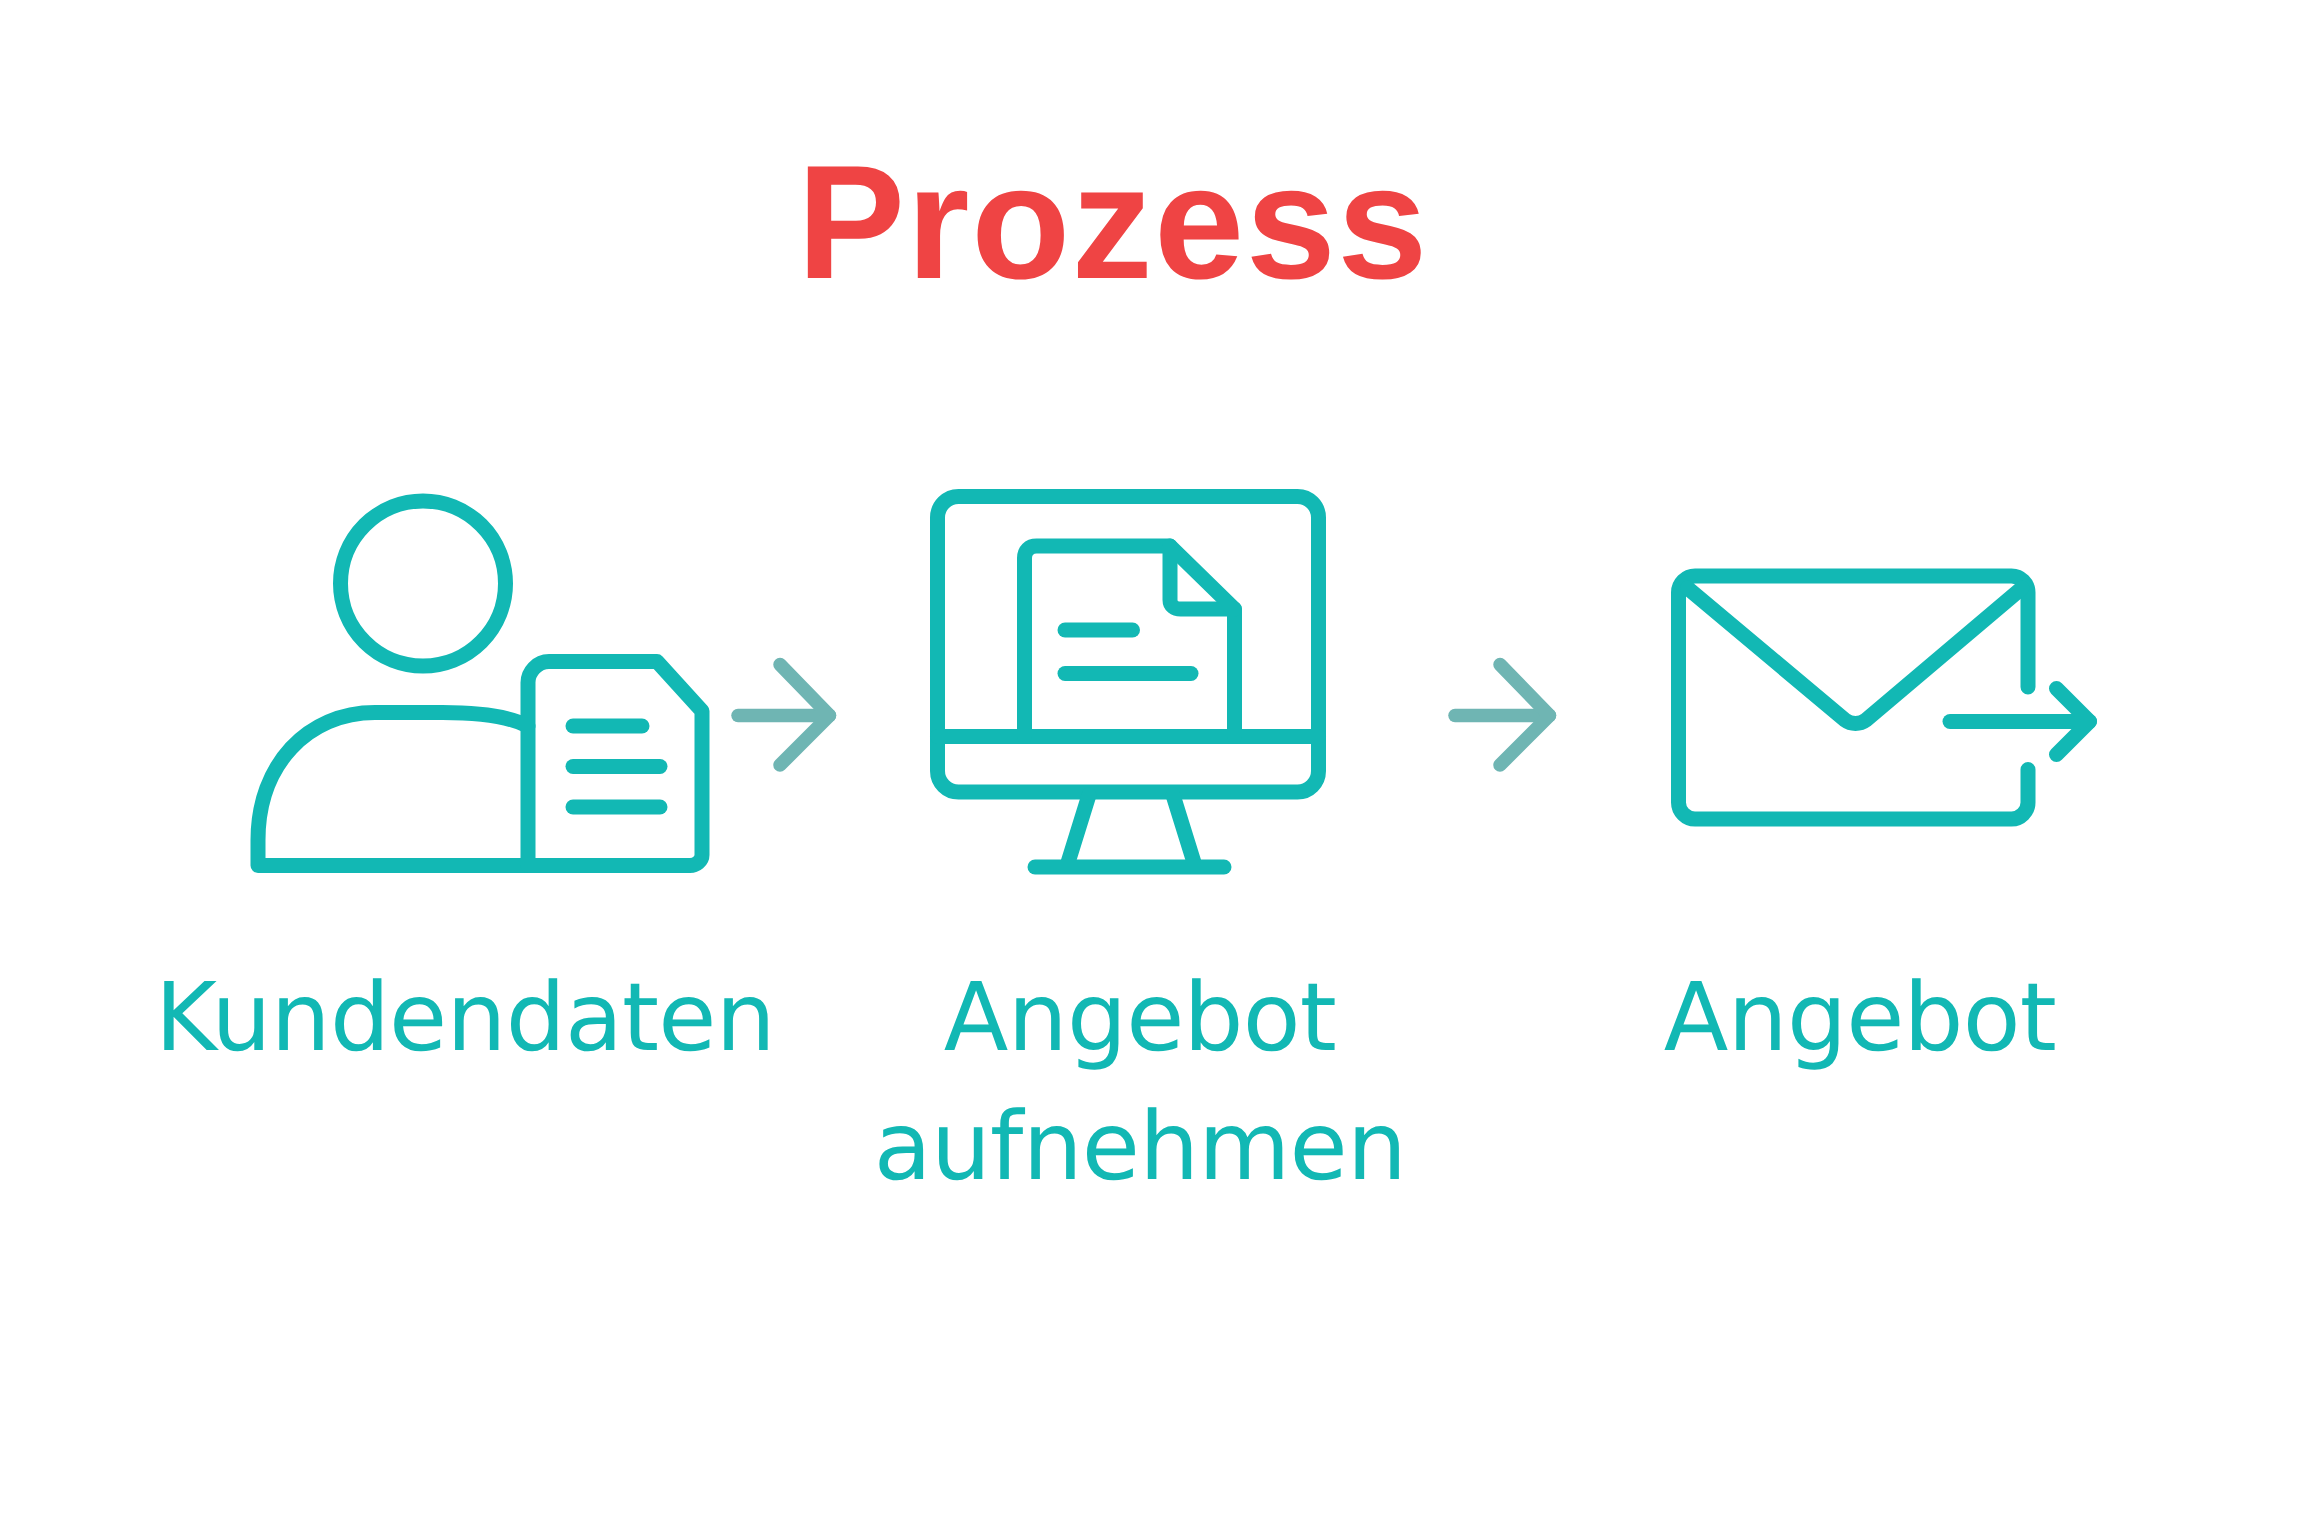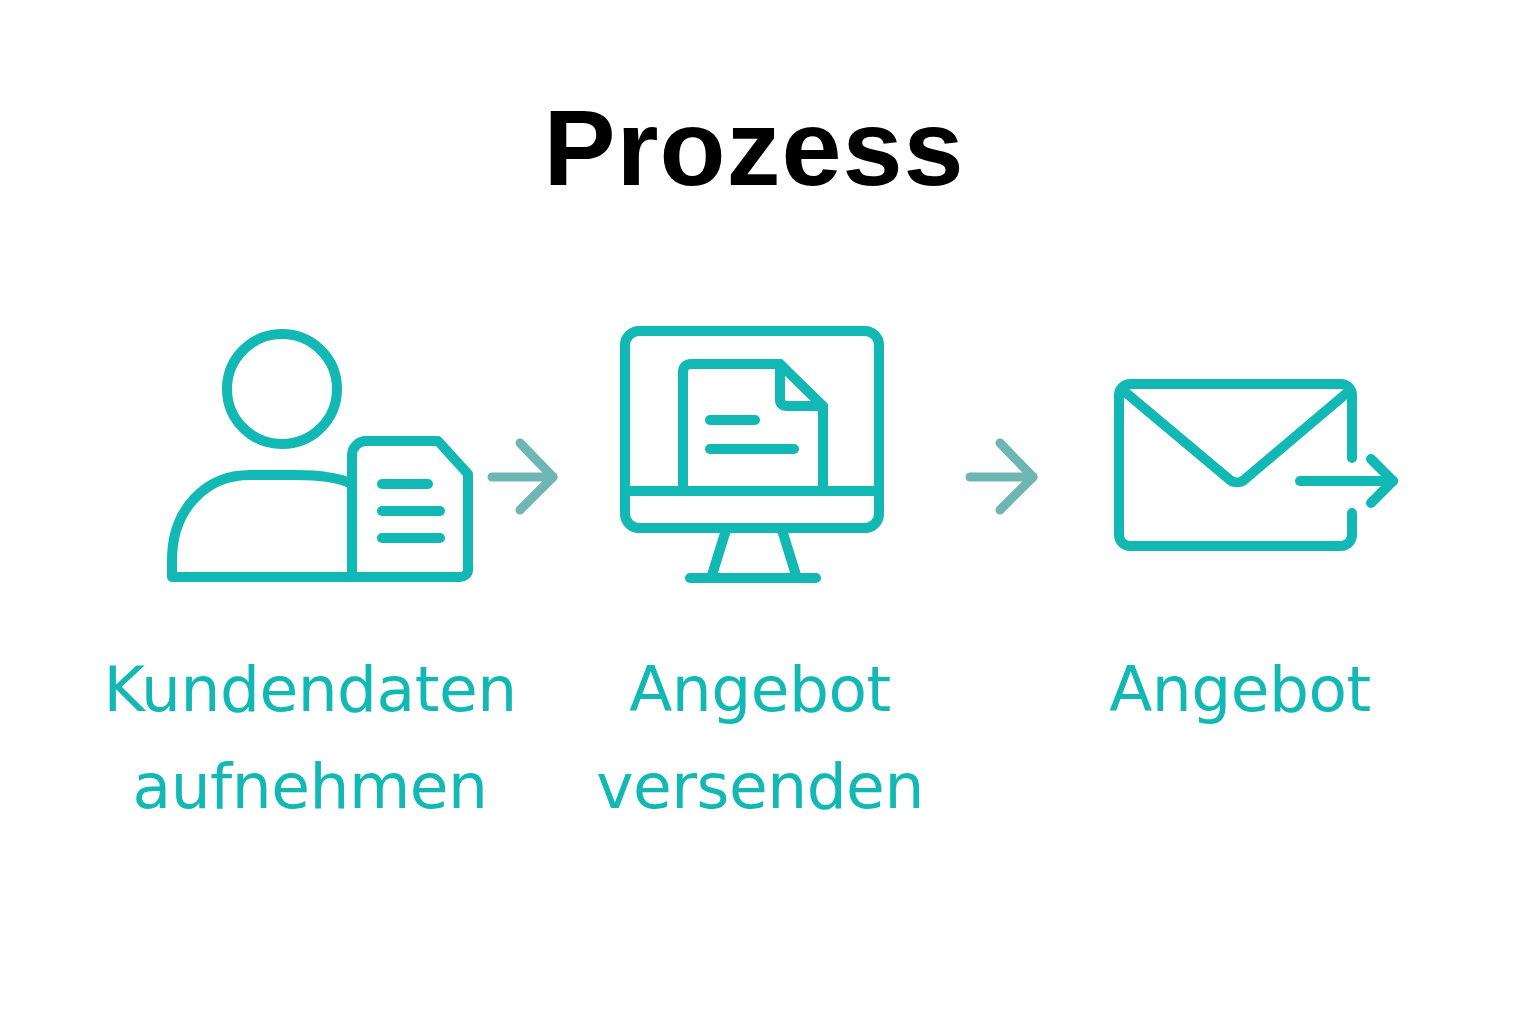--- a/index.html
+++ b/index.html
@@ -1,20 +1,20 @@
 <!DOCTYPE html>
 <html><head>
   <meta charset="utf-8">
   <style>
     html, body { margin: 0; padding: 0; background: #ffffff; }
     body { width: 1536px; height: 1024px; position: relative; overflow: hidden; font-family: "Liberation Sans", "DejaVu Sans", sans-serif; }
-    .title { position: absolute; left: 16px; top: 88px; width: 1476px; text-align: center; font-family: "Liberation Sans", sans-serif; font-weight: bold; font-size: 108px; color: #000000; letter-spacing: 1px; line-height: 120px; }
+    .title { position: absolute; left: 4px; top: 88px; width: 1476px; text-align: center; font-family: "Liberation Sans", sans-serif; font-weight: bold; font-size: 108px; color: #ef4444; letter-spacing: 1px; line-height: 120px; }
     .icon { position: absolute; }
     .label { position: absolute; text-align: center; font-family: "DejaVu Sans", "Liberation Sans", sans-serif; font-size: 63px; line-height: 86px; color: #12b8b4; letter-spacing: -0.5px; }
-    .label span { display: block; white-space: nowrap; margin-top: 11px; }
+    .label span { display: block; white-space: nowrap; }
   </style>
 </head>
 <body>
 
 <div class="title">Prozess</div>
 
 <svg class="icon" style="left:160px; top:320px;" width="330" height="270" viewBox="160 320 330 270" fill="none" stroke="#12b8b4" stroke-width="10" stroke-linecap="round" stroke-linejoin="round">
   <circle cx="282" cy="389" r="55"></circle>
   <path d="M352 484 C 340 478, 320 475, 295 475 L 250 475 C 205 475, 172 510, 172 560 L 172 577 L 352 577"></path>
   <path d="M352 577 L 352 455 C 352 448, 358 441, 366 441 L 438 441 L 468 474 L 468 570 C 468 574, 464 577, 460 577 L 352 577 Z"></path>
@@ -47,23 +47,22 @@
 
 <svg class="icon" style="left:1100px; top:370px;" width="310" height="190" viewBox="1100 370 310 190" fill="none" stroke="#12b8b4" stroke-width="10" stroke-linecap="round" stroke-linejoin="round">
   <path d="M1352 458 L 1352 395 C 1352 389, 1347 384, 1341 384 L 1130 384 C 1124 384, 1119 389, 1119 395 L 1119 535 C 1119 541, 1124 546, 1130 546 L 1341 546 C 1347 546, 1352 541, 1352 535 L 1352 513"></path>
   <path d="M1125 392 L 1230 480 C 1234 483, 1240 483, 1244 480 L 1348 392"></path>
   <line x1="1300" y1="481" x2="1393" y2="481"></line>
   <polyline points="1371,459 1393,481 1371,503"></polyline>
 </svg>
 
 <div class="label" style="left:60px; top:636px; width:500px;">
   <span>Kundendaten</span>
-  <span>aufnehmen</span>
 </div>
 
 <div class="label" style="left:560px; top:636px; width:400px;">
   <span>Angebot</span>
-  <span>versenden</span>
+  <span>aufnehmen</span>
 </div>
 
 <div class="label" style="left:1040px; top:636px; width:400px;">
   <span>Angebot</span>
 </div>
 
 </body></html>

